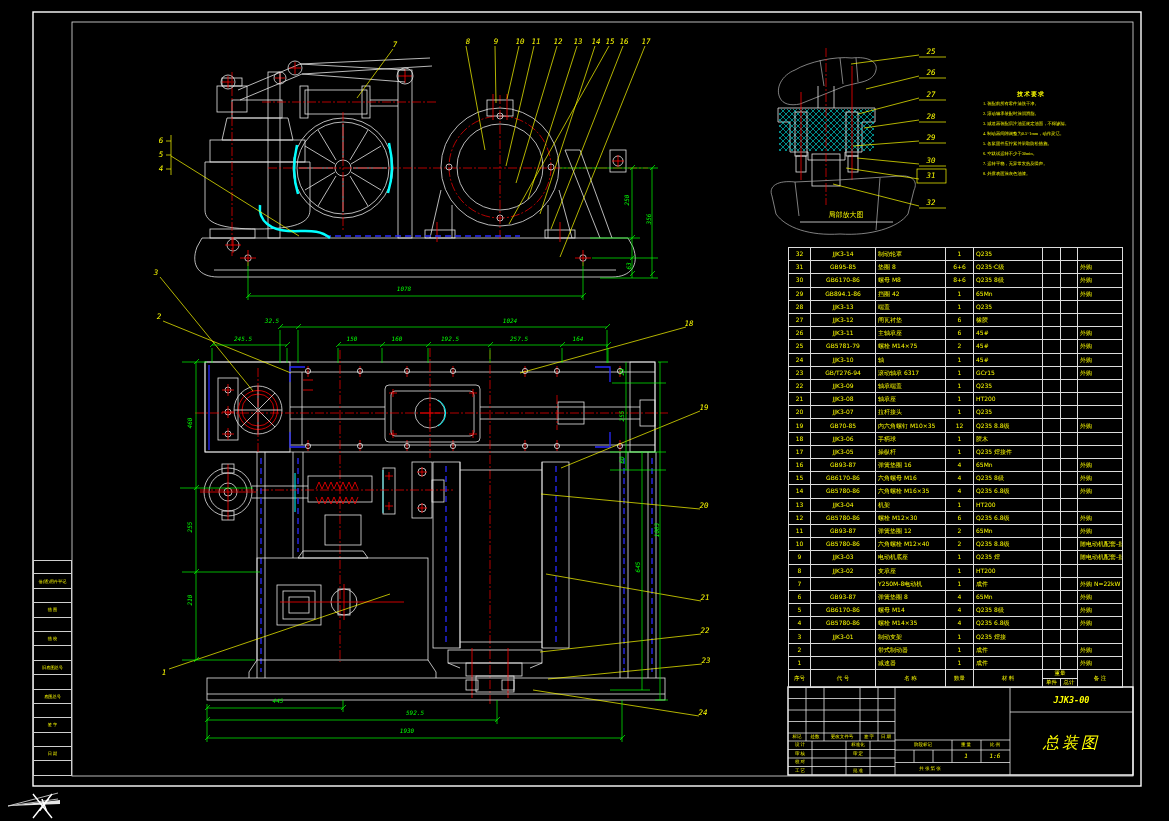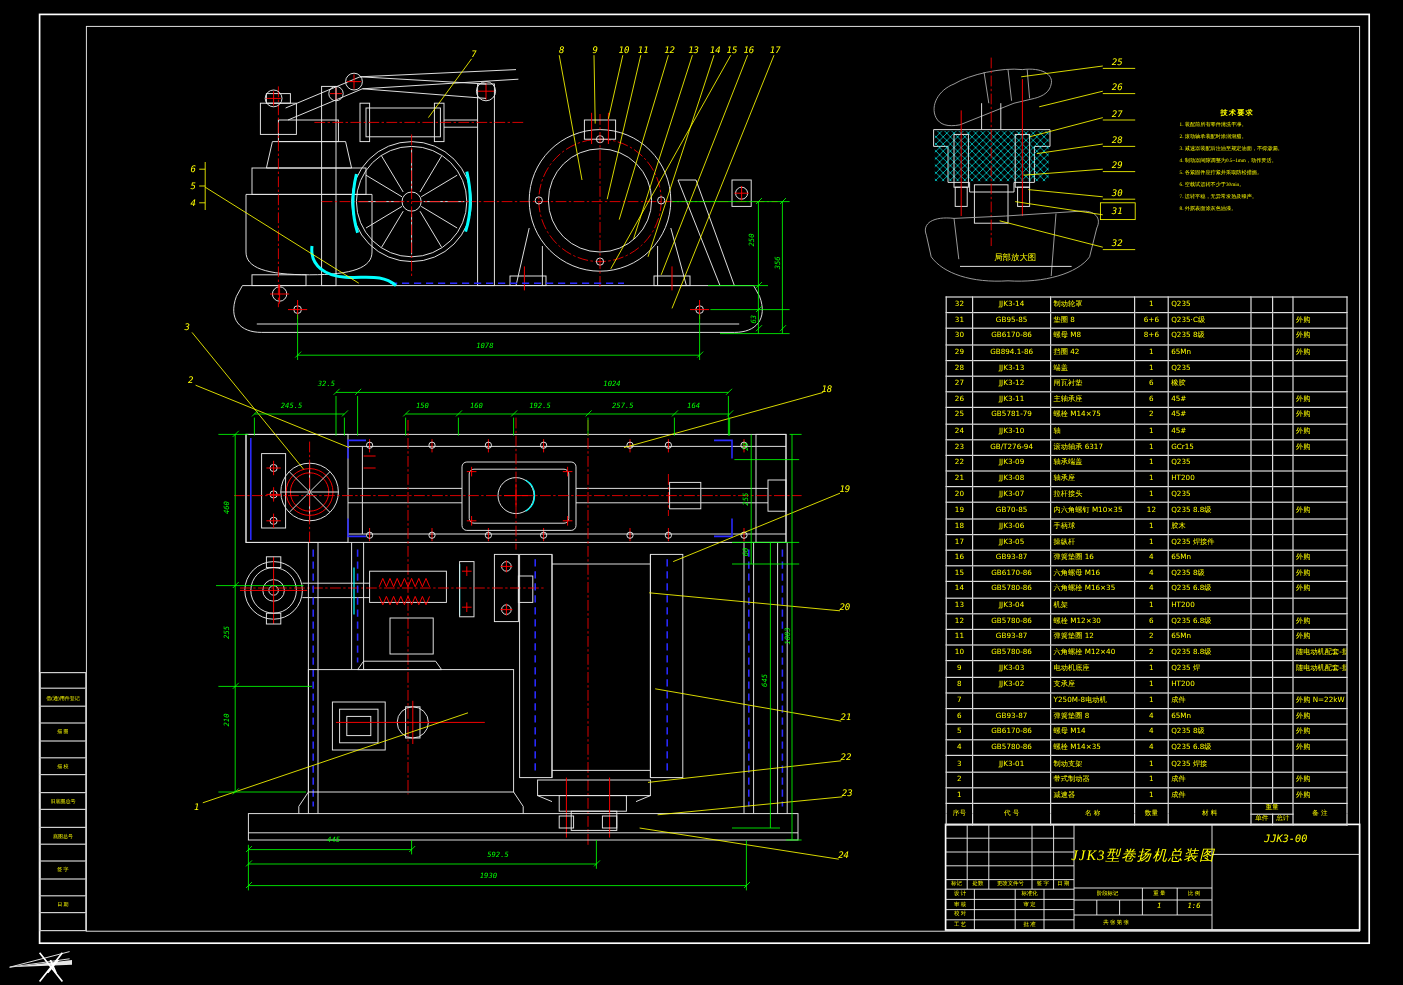--- a/index.html
+++ b/index.html
@@ -792,16 +792,16 @@
       <div class="cell cn">旧底图总号</div>
       <div class="cell cn"></div>
       <div class="cell cn">底图总号</div>
       <div class="cell cn"></div>
       <div class="cell cn">签 字</div>
       <div class="cell cn"></div>
       <div class="cell cn">日 期</div>
       <div class="cell cn"></div>
     </div>
 
-<div class="tb cn" style="left:895px;top:687px;width:115px;height:53px;display:flex;align-items:center;justify-content:center;font-size:12px;font-style:italic;letter-spacing:1px;">JJK3型卷扬机总装图</div>
-<div class="tb num" style="left:1010px;top:687px;width:123px;height:25px;display:flex;align-items:center;justify-content:center;font-size:8.5px;">JJK3-00</div>
+<div class="tb num" style="left:1010px;top:687px;width:123px;height:25px;display:flex;align-items:center;justify-content:center;font-size:8.5px;font-weight:bold;">JJK3-00</div>
+<div class="tb cn" style="left:1010px;top:712px;width:123px;height:63px;display:flex;align-items:center;justify-content:center;font-size:16px;font-style:italic;letter-spacing:3px;">总装图</div>
 
 </div>
 
 </body></html>

